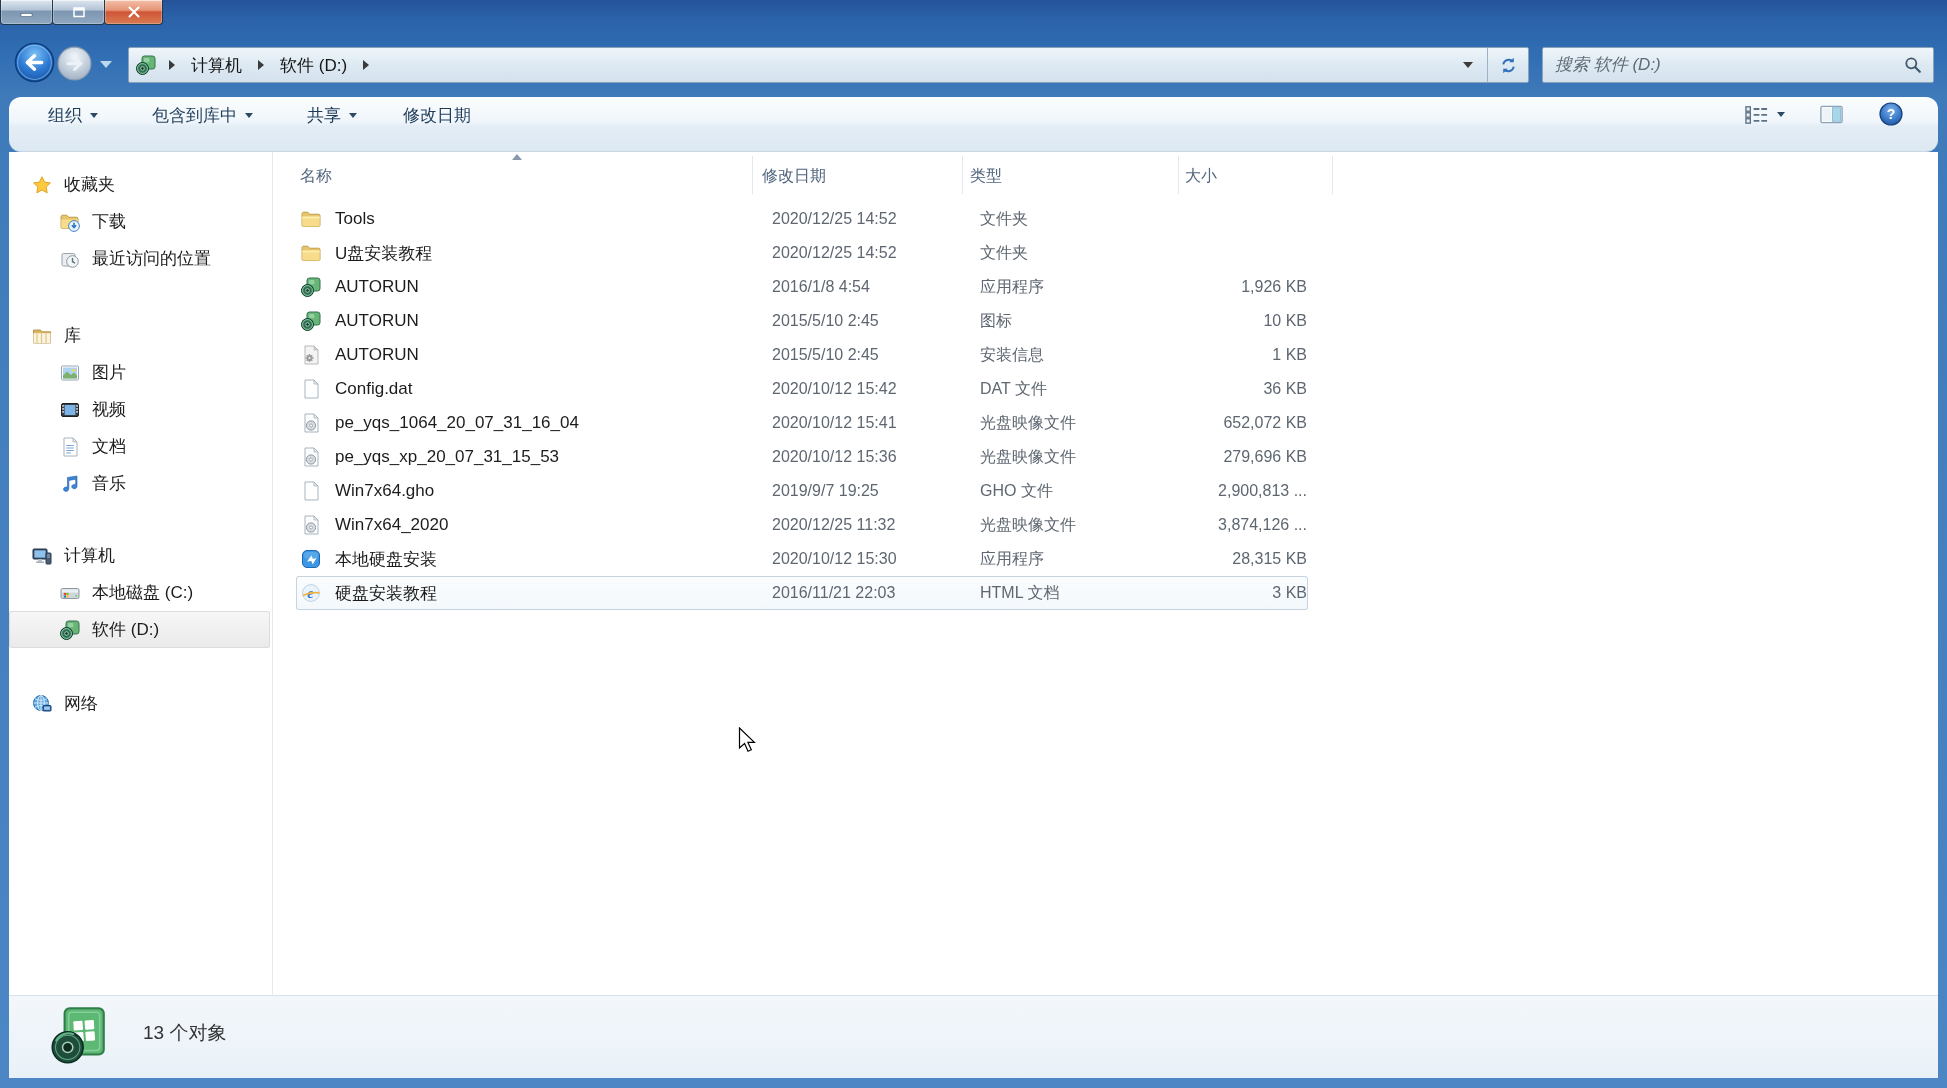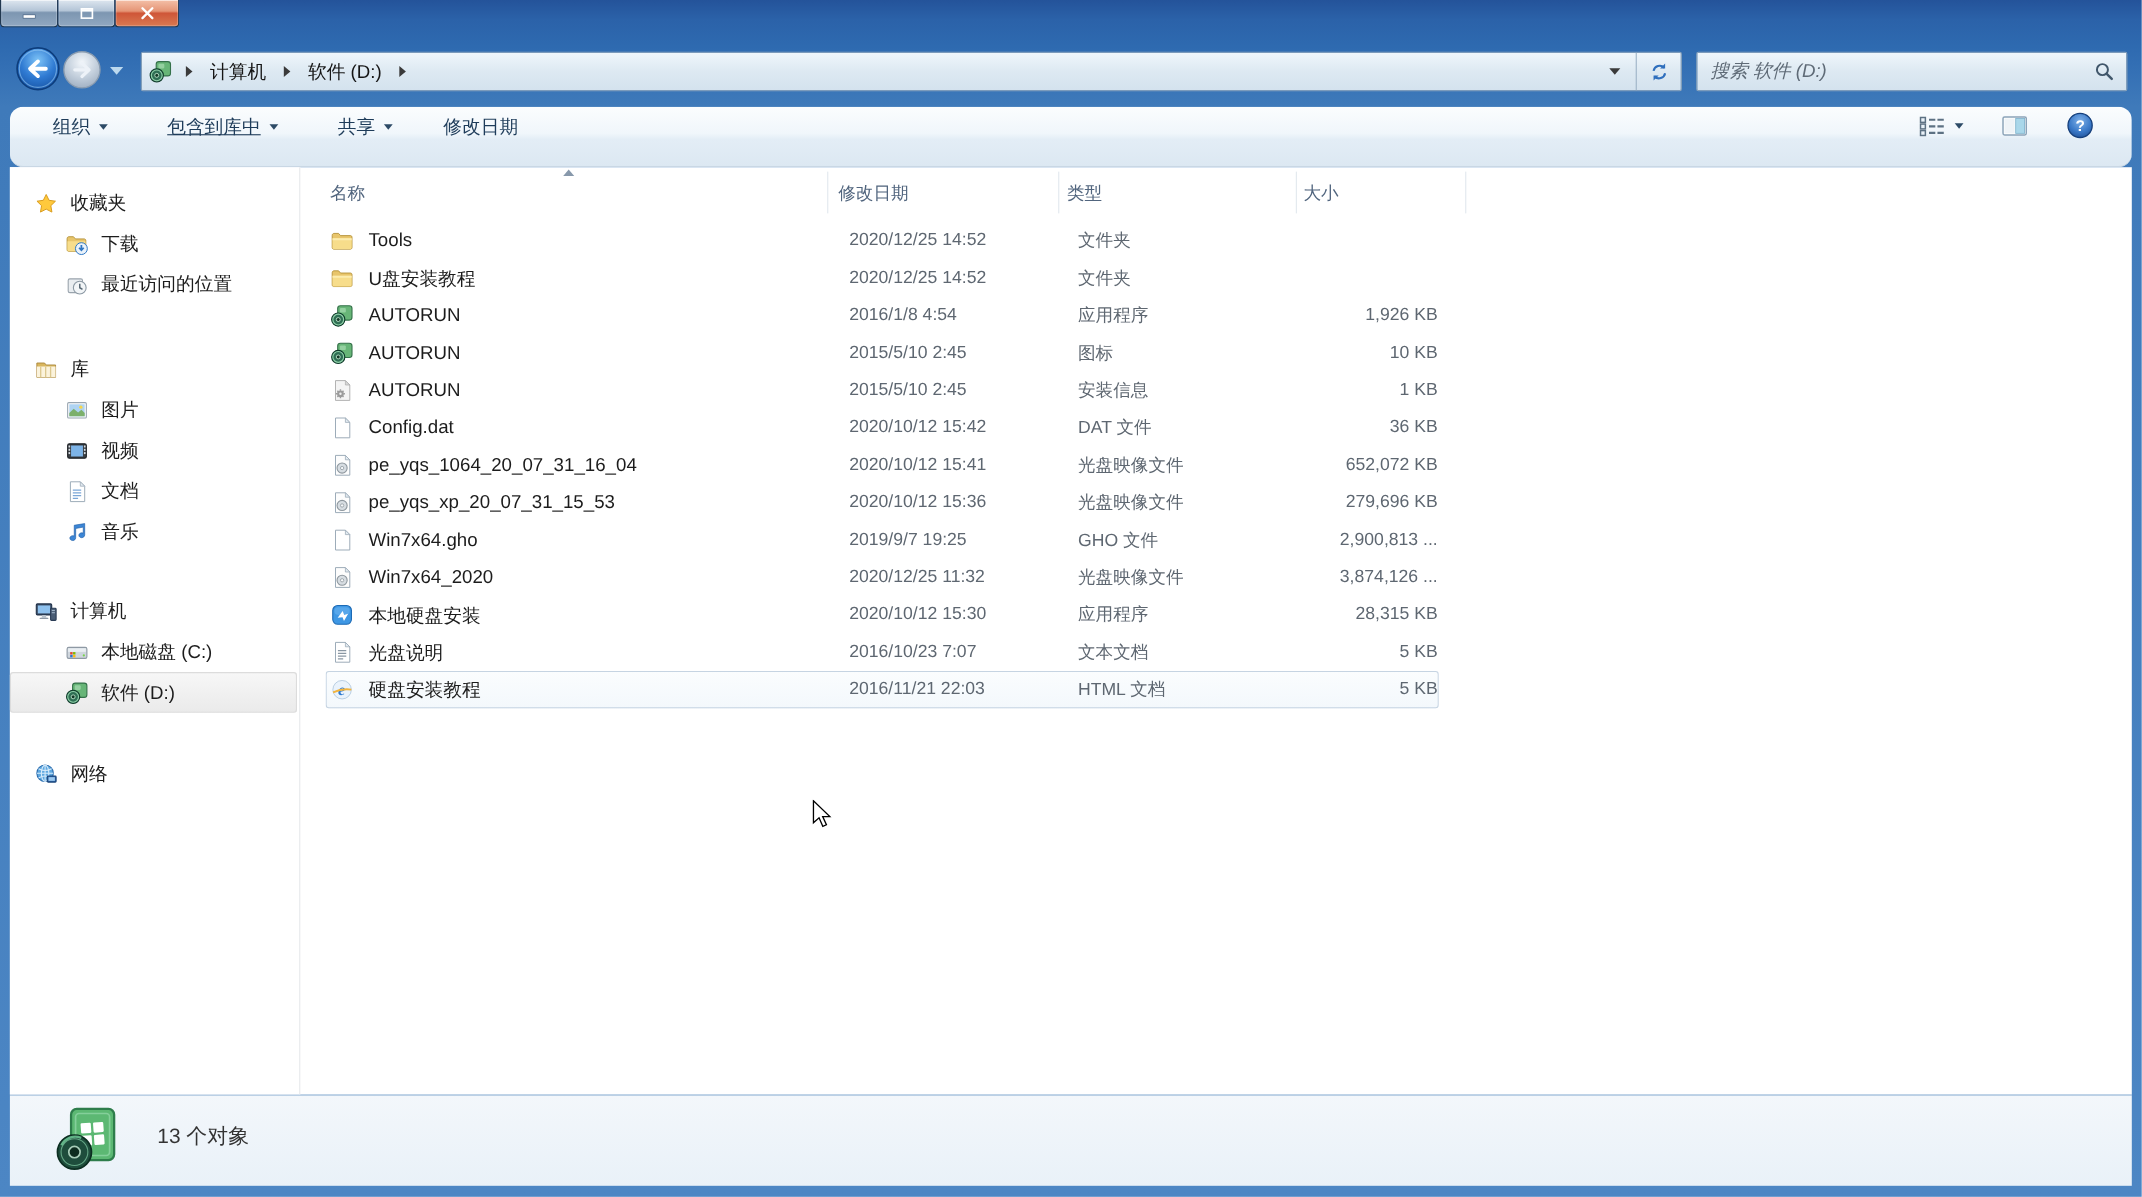--- a/index.html
+++ b/index.html
@@ -195,21 +195,21 @@
         </svg>
       </span>
   </div>
 
   <div class="toolbar">
     <div class="tb-left" id="tb-left">
         <button class="tb-btn" style="margin: 0px 36px 0px 0px;">
           <span>组织</span>
           <span class="tb-arrow"></span>
         </button>
-        <button class="tb-btn" style="margin: 0px 36px 0px 0px; text-decoration: underline;">
+        <button class="tb-btn" style="margin: 0px 36px 0px 0px;">
           <span>包含到库中</span>
           <span class="tb-arrow"></span>
         </button>
         <button class="tb-btn" style="margin: 0px 28px 0px 0px;">
           <span>共享</span>
           <span class="tb-arrow"></span>
         </button>
         <button class="tb-btn" style="margin: 0px;">
           <span>修改日期</span>
         </button>
@@ -590,51 +590,34 @@
                   <rect x="4" y="4" width="14" height="7" rx="3.5" fill="#6cb4f0" opacity="0.55"></rect>
                   <path d="M7 13.5l4.5-6 1.4 3.6 3.6-1.2-3.8 6.6-1.3-3.4z" fill="#ffffff"></path>
                 </svg>
               </span>
             </span>
             <span class="c-name">本地硬盘安装</span>
             <span class="c-date">2020/10/12 15:30</span>
             <span class="c-type">应用程序</span>
             <span class="c-size">28,315 KB</span>
           </div>
-          <div class="row">
-            <span class="c-icon">
-              <span class="icon">
-                <svg viewBox="0 0 22 22">
-                  <path d="M5 2h9l4 4v14H5z" fill="#ffffff" stroke="#9cabb8" stroke-width="0.9"></path>
-                  <path d="M14 2l4 4h-4z" fill="#e3ebf1" stroke="#9cabb8" stroke-width="0.7"></path>
-                  <g stroke="#8a97a3" stroke-width="1">
-                    <path d="M7.2 9.5h7.6M7.2 12h7.6M7.2 14.5h7.6M7.2 17h4.8"></path>
-                  </g>
-                </svg>
-              </span>
-            </span>
-            <span class="c-name">光盘说明</span>
-            <span class="c-date">2016/10/23 7:07</span>
-            <span class="c-type">文本文档</span>
-            <span class="c-size">5 KB</span>
-          </div>
           <div class="row sel">
             <span class="c-icon">
               <span class="icon">
                 <svg viewBox="0 0 22 22">
                   <circle cx="11" cy="11" r="8.4" fill="#eaf3fc" stroke="#9cb8d4" stroke-width="0.6"></circle>
                   <text x="10.5" y="15.8" text-anchor="middle" font-size="14.5" font-style="italic" font-weight="bold" fill="#2f7ad0" font-family="Liberation Serif,serif">e</text>
                   <path d="M2.8 13.4c5.2-2.4 11-3.2 16.6-2.5" stroke="#f2b43e" stroke-width="1.7" fill="none"></path>
                 </svg>
               </span>
             </span>
             <span class="c-name">硬盘安装教程</span>
             <span class="c-date">2016/11/21 22:03</span>
             <span class="c-type">HTML 文档</span>
-            <span class="c-size">5 KB</span>
+            <span class="c-size">3 KB</span>
           </div>
         </div>
     </div>
   </div>
 
   <div class="statusbar">
     <span class="status-icon icon">
         <svg viewBox="0 0 64 64">
           <rect x="19" y="5" width="38" height="45" rx="5" fill="#5cb873" stroke="#2e7d4b" stroke-width="2"></rect>
           <rect x="23" y="9" width="30" height="37" rx="3" fill="none" stroke="#8fd4a4" stroke-width="1.5" opacity="0.8"></rect>

